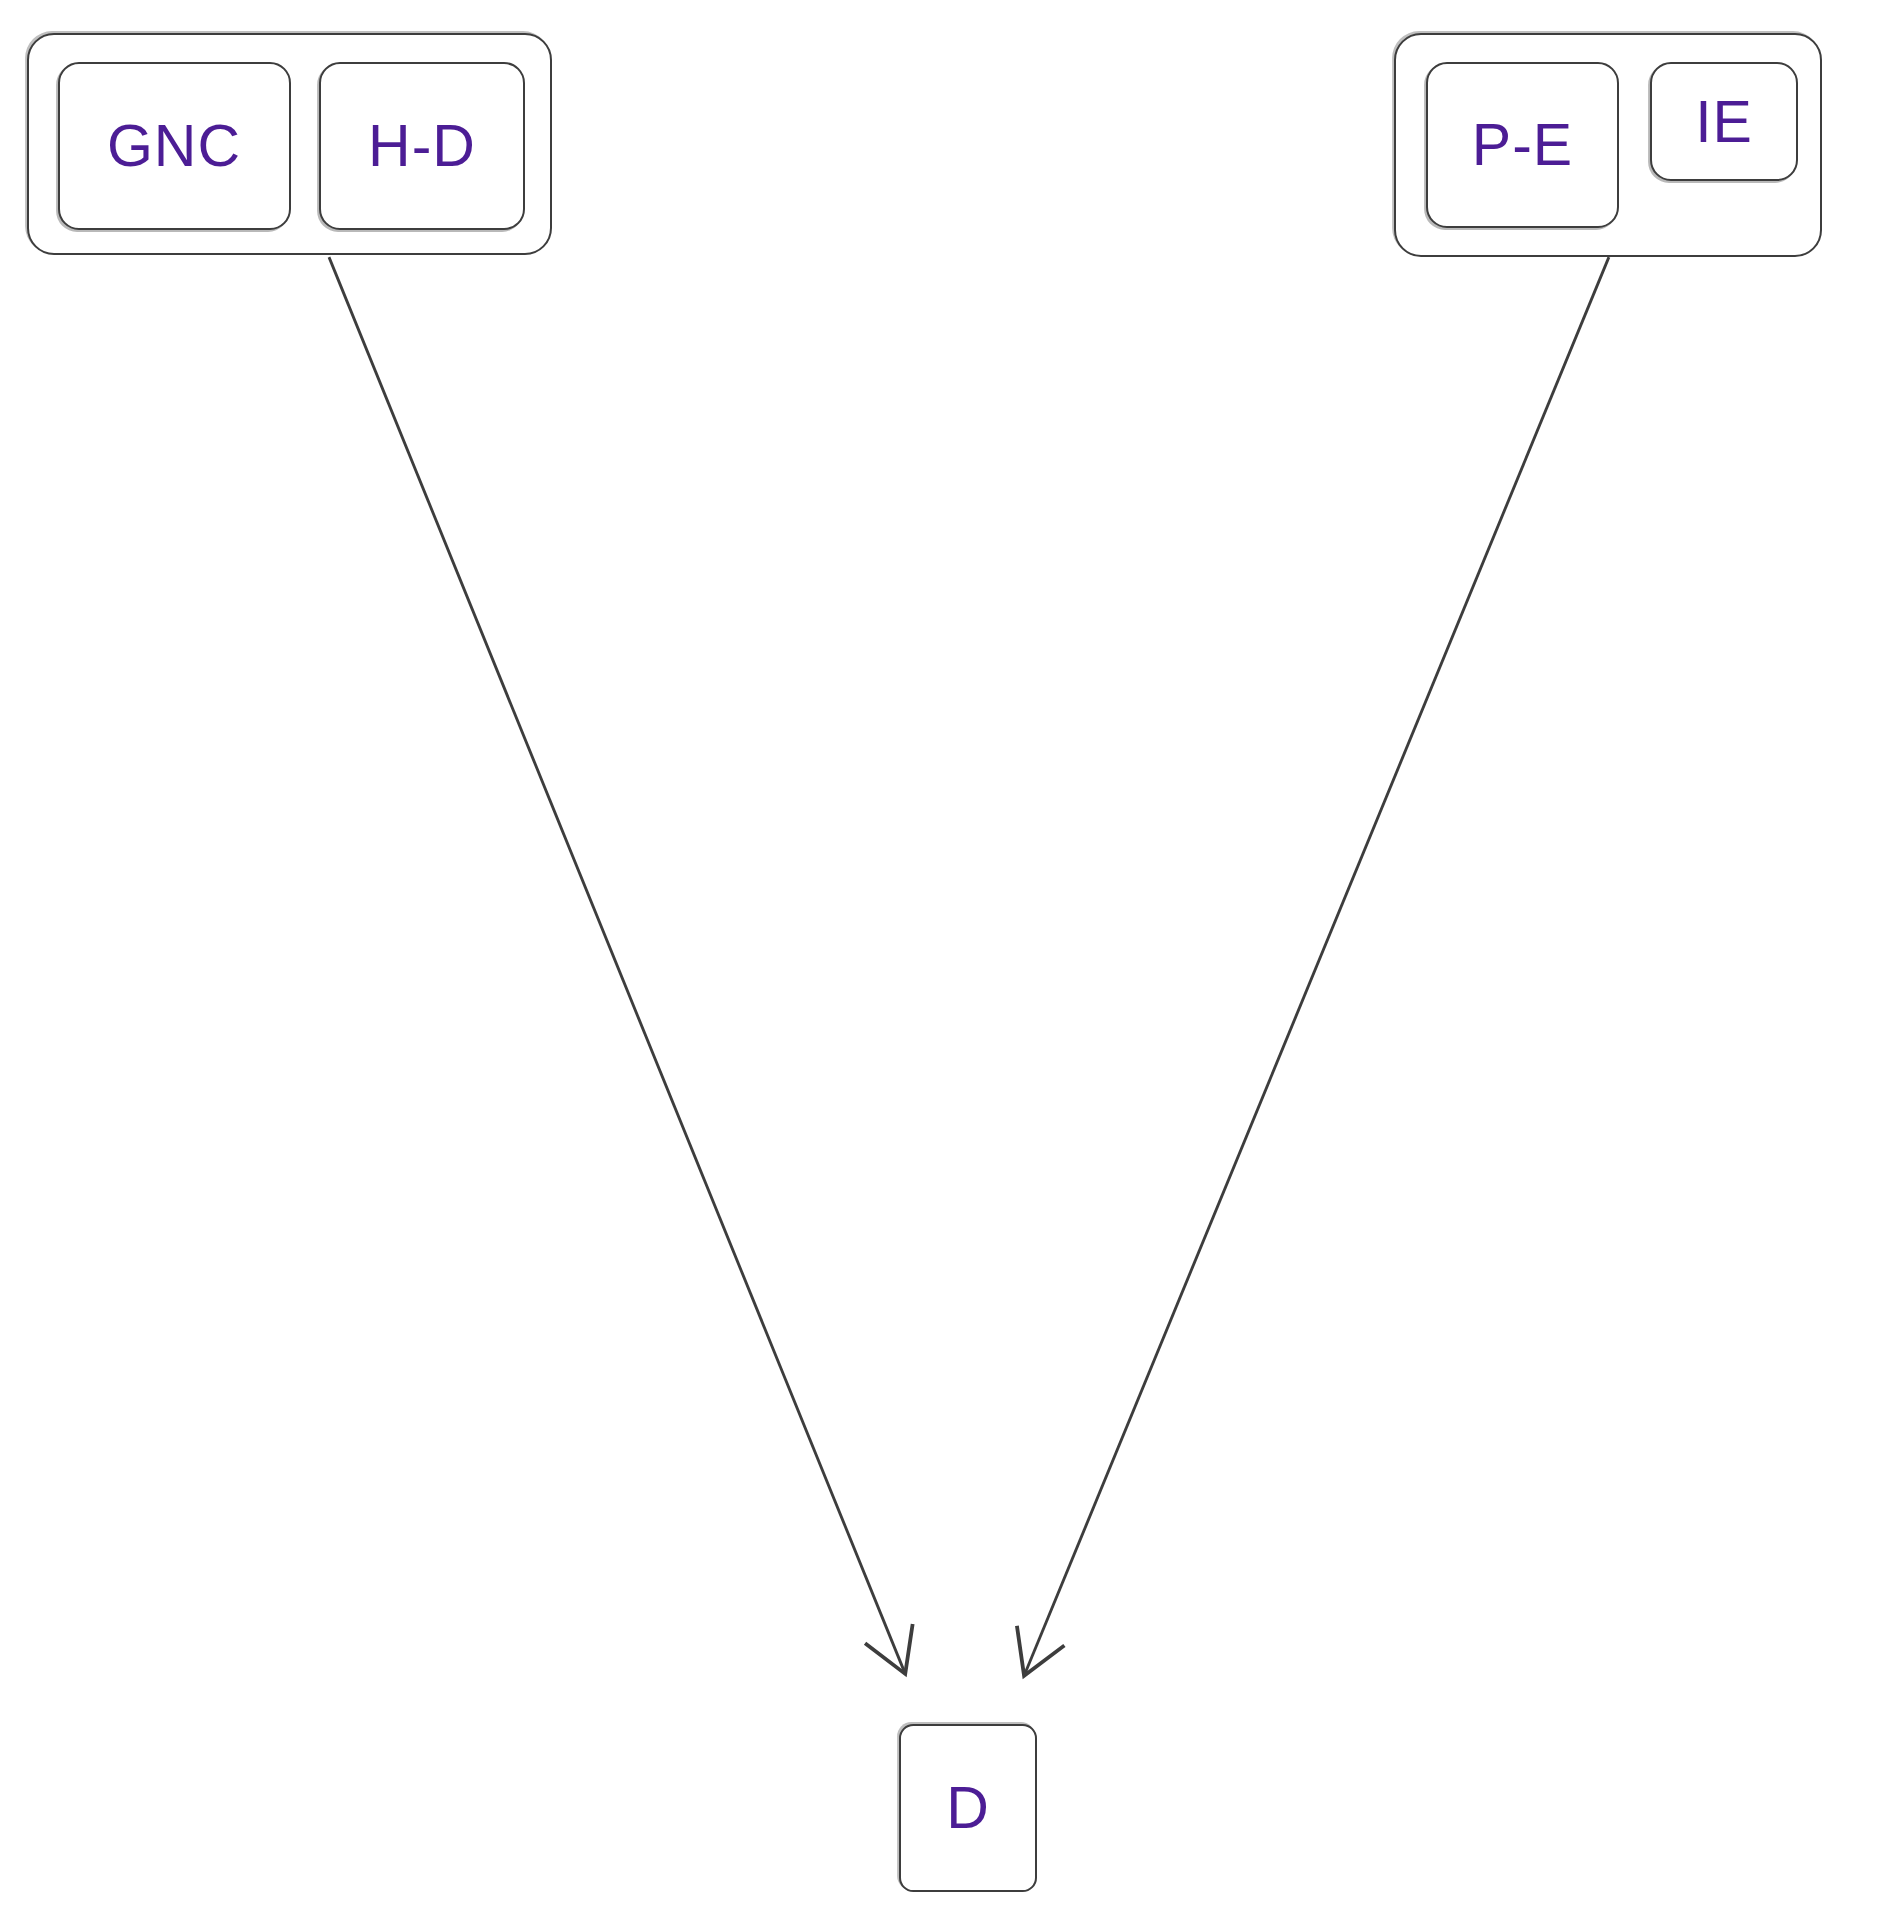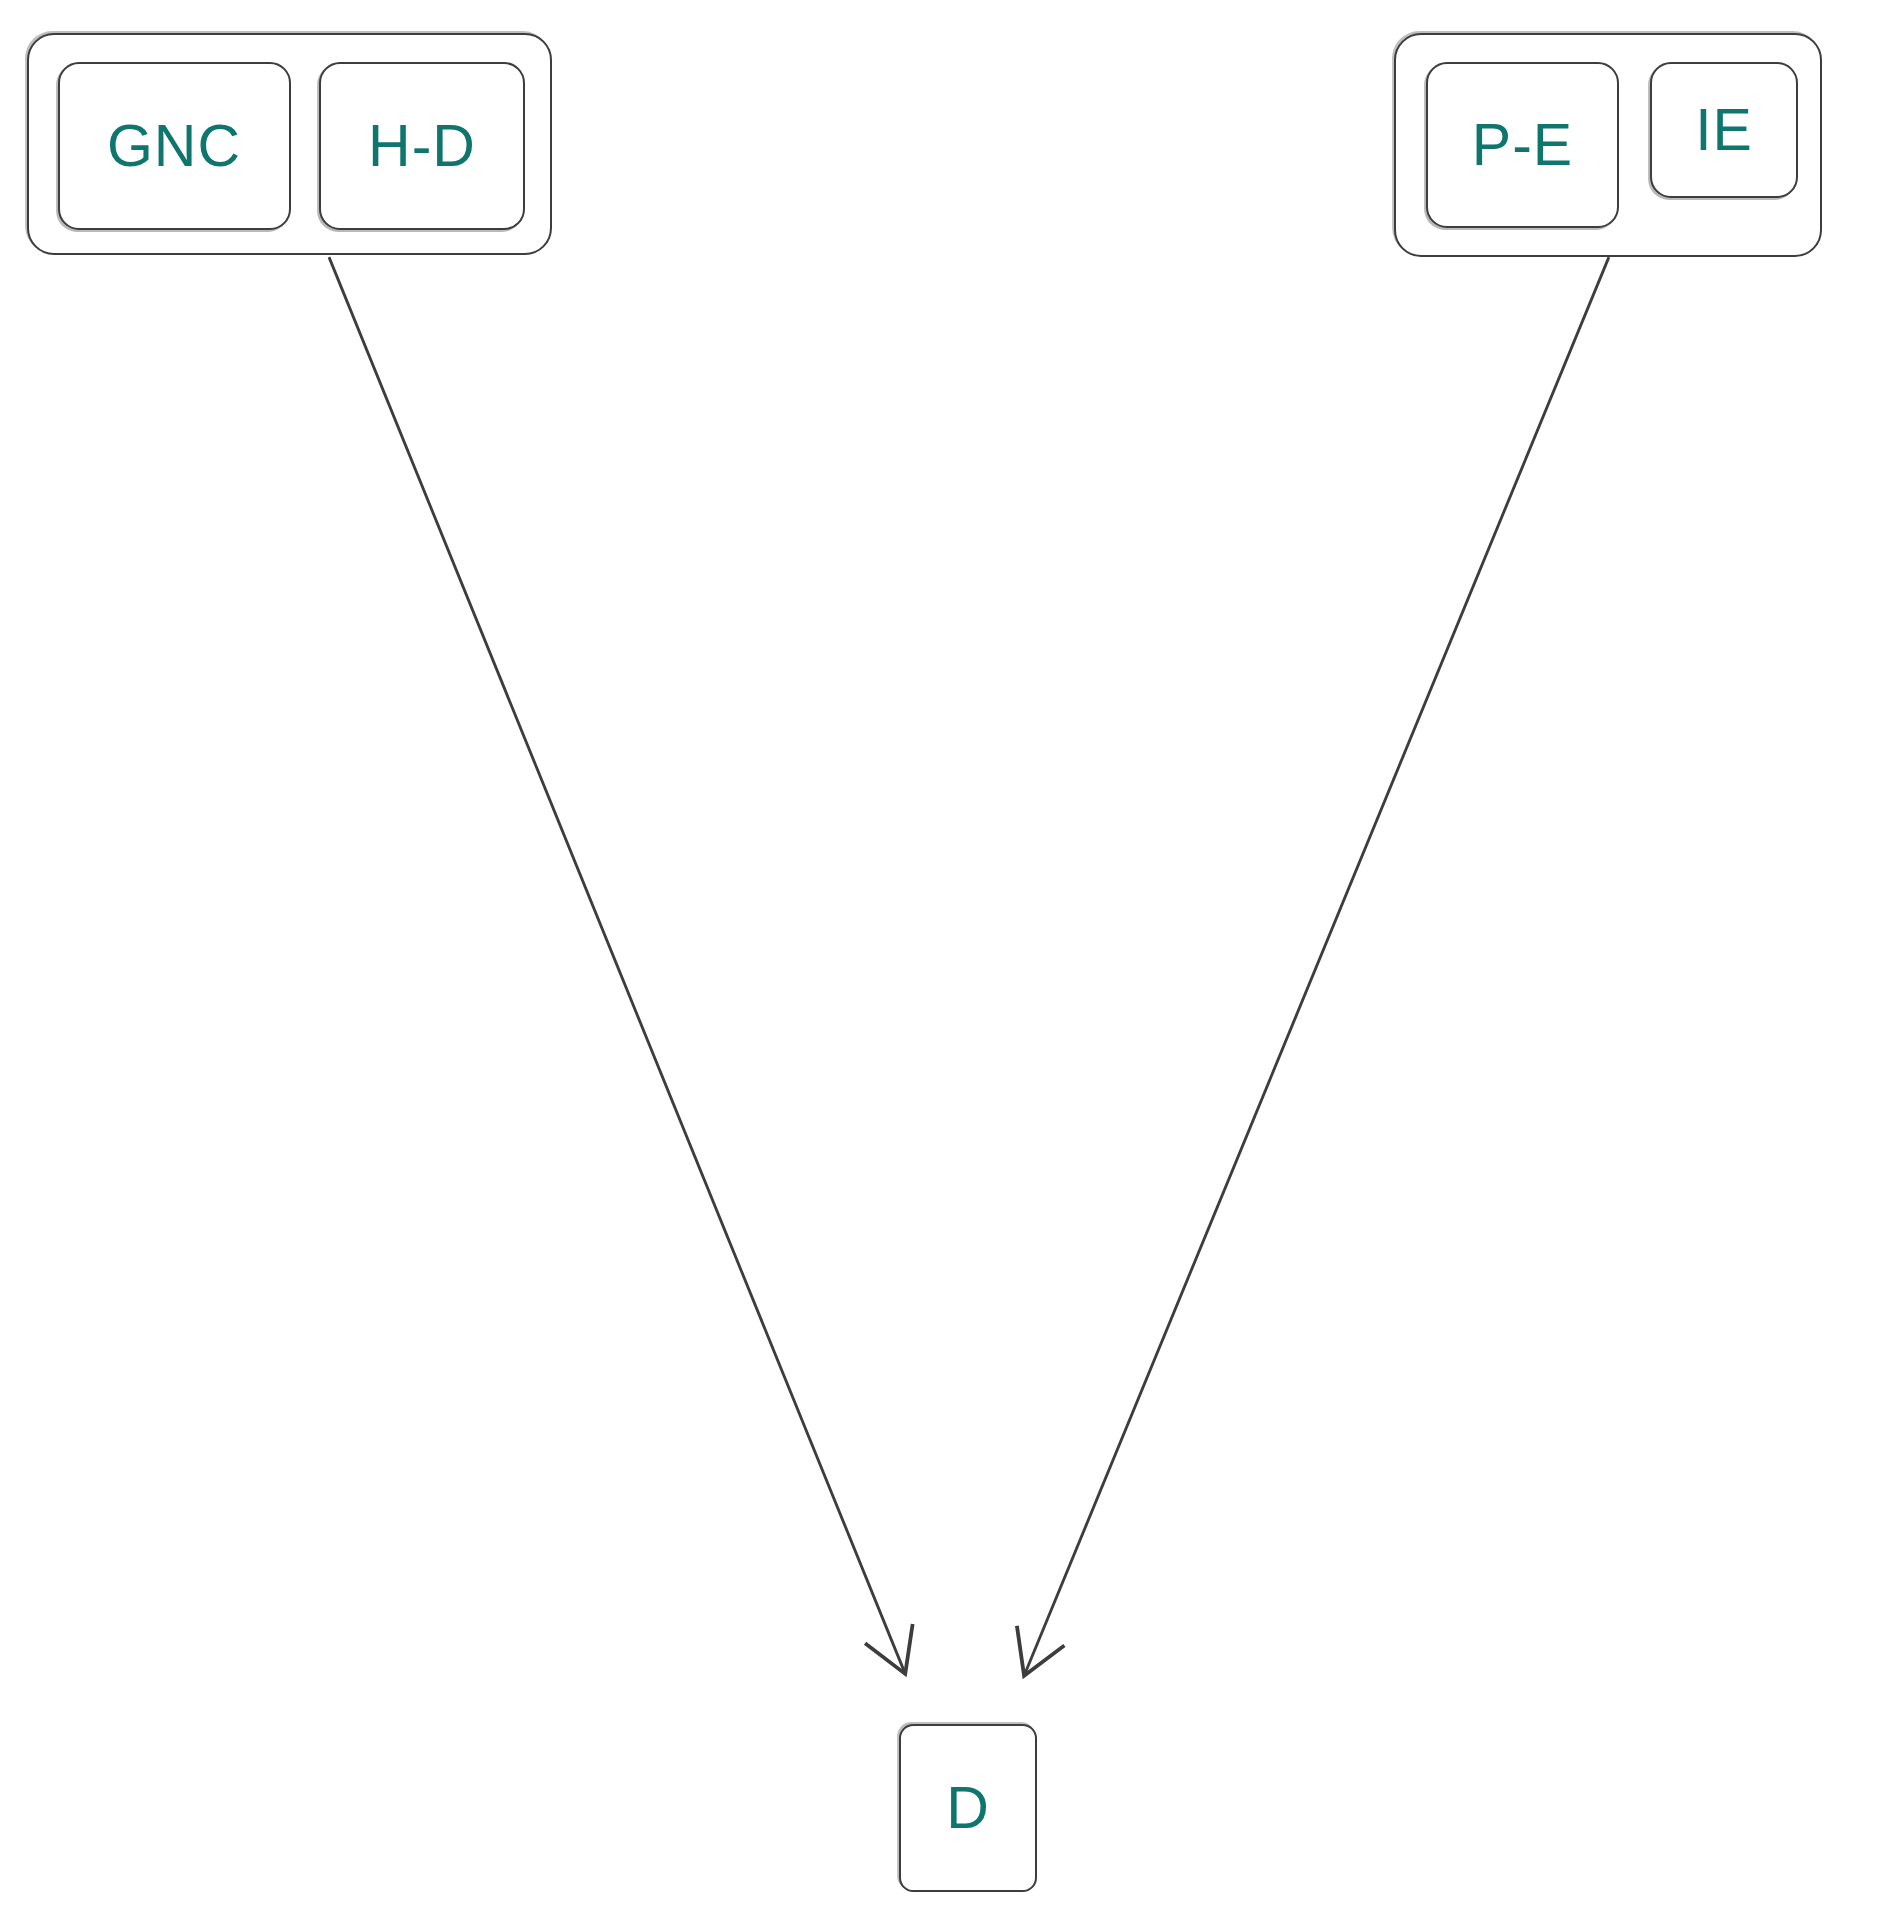--- a/index.html
+++ b/index.html
@@ -31,26 +31,26 @@
     position: absolute;
     border: 2.9px solid #3d3d3d;
     border-radius: 21px;
     background: #ffffff;
     box-shadow: -1.9px 1.9px 0 0 #b9b9b9;
     display: flex;
     align-items: center;
     justify-content: center;
     font-size: 59px;
     letter-spacing: 1px;
-    color: #0f766e;
+    color: #4c1d95;
   }
   .node-gnc { left: 28.5px;  top: 27px; width: 233px; height: 168px; }
   .node-hd  { left: 290px; top: 27px; width: 206px; height: 168px; }
   .node-pe  { left: 30px;  top: 27px; width: 193px; height: 166px; }
-  .node-ie  { left: 254px; top: 27px; width: 148px; height: 136px; }
+  .node-ie  { left: 254px; top: 27px; width: 148px; height: 119px; }
   .node-d {
     left: 899px; top: 1724px; width: 138px; height: 168px;
     border-radius: 14.3px;
     box-shadow: -1.9px -1.9px 0 0 #bfbfbf;
   }
   .node-label { display: inline-block; }
 </style>
 </head>
 <body>
 

